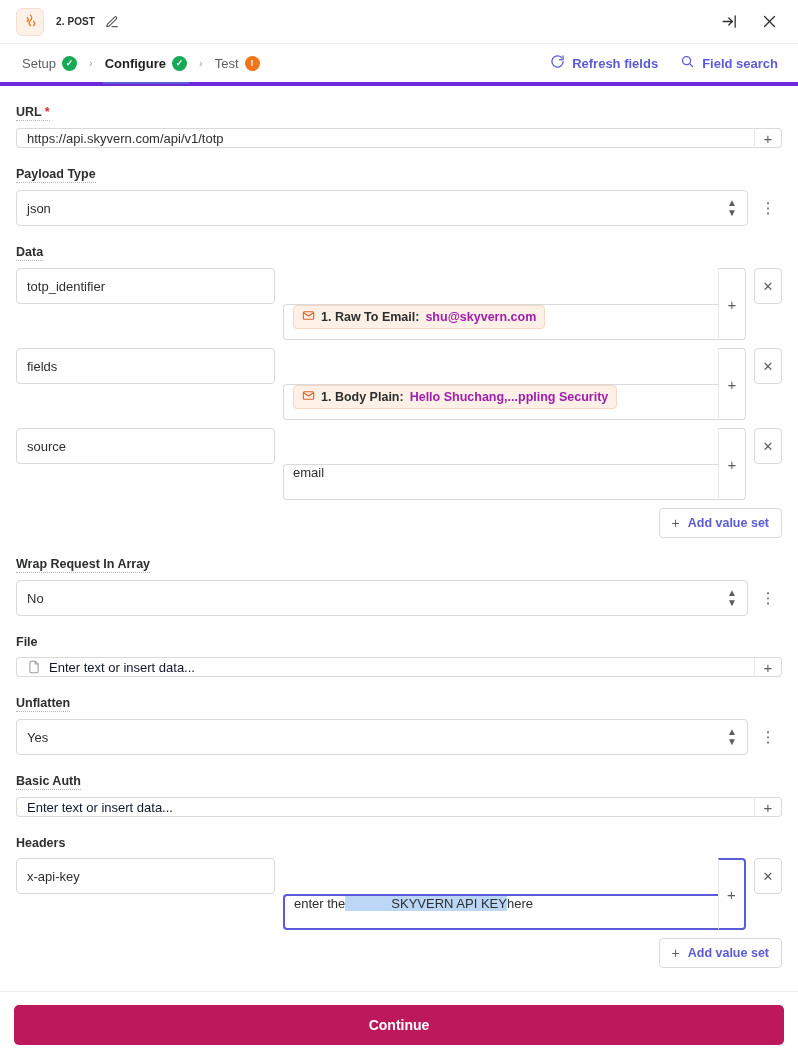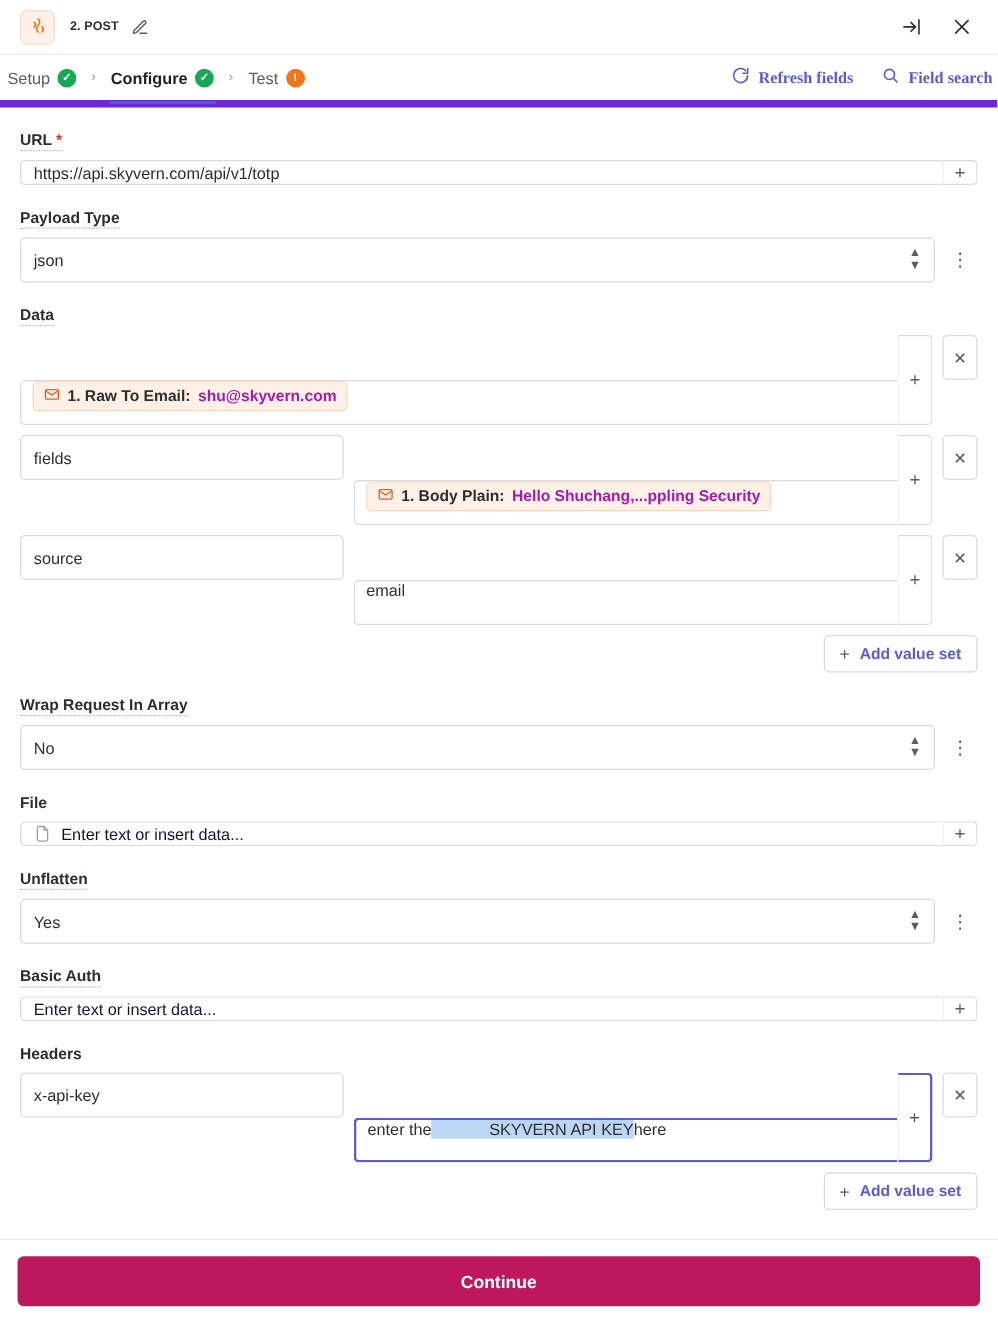--- a/index.html
+++ b/index.html
@@ -54,22 +54,22 @@
     display: flex; align-items: center; justify-content: center;
     cursor: pointer;
     margin-left: 14px;
   }
 
   
   .stepsbar {
     height: 42px;
     display: flex;
     align-items: center;
-    padding: 0 4px;
-    border-bottom: 6px solid #6d28d9;
+    padding: 0 20px;
+    border-bottom: 4px solid #6d28d9;
     position: relative;
   }
   .step {
     display: flex;
     align-items: center;
     height: 42px;
     gap: 6px;
     cursor: pointer;
     font-size: 13px;
     color: #5b5d5e;
@@ -96,21 +96,20 @@
     font-weight: bold;
     line-height: 1;
   }
   .badge.ok { background: #18a957; }
   .badge.warn { background: #f1761a; }
   .steps-right {
     margin-left: auto;
     display: flex;
     align-items: center;
     gap: 22px;
-    font-family: Liberation Serif, serif;
   }
   .link-btn {
     display: flex;
     align-items: center;
     gap: 7px;
     color: #5b5bd6;
     font-weight: bold;
     font-size: 13px;
     cursor: pointer;
   }
@@ -425,20 +424,21 @@
         <span class="chev">▲<br>▼</span>
       </div>
       <div class="kebab">⋮</div>
     </div>
   </div>
 
   <div class="field">
     <div class="field-label">Data</div>
 
     <div class="pair-row">
+      <div class="pair-key">totp_identifier</div>
       <div class="pair-val">
         <div class="valbox">
           <span class="token">
             <span>
               <svg width="13" height="13" viewBox="0 0 24 24" fill="none" stroke="#e06020" stroke-width="2" stroke-linecap="round" stroke-linejoin="round">
                 <rect x="2.5" y="5" width="19" height="14" rx="2"></rect>
                   <path d="M3 7l9 6 9-6"></path>
               </svg>
             </span>
             <span class="tk-label">1. Raw To Email:</span>

